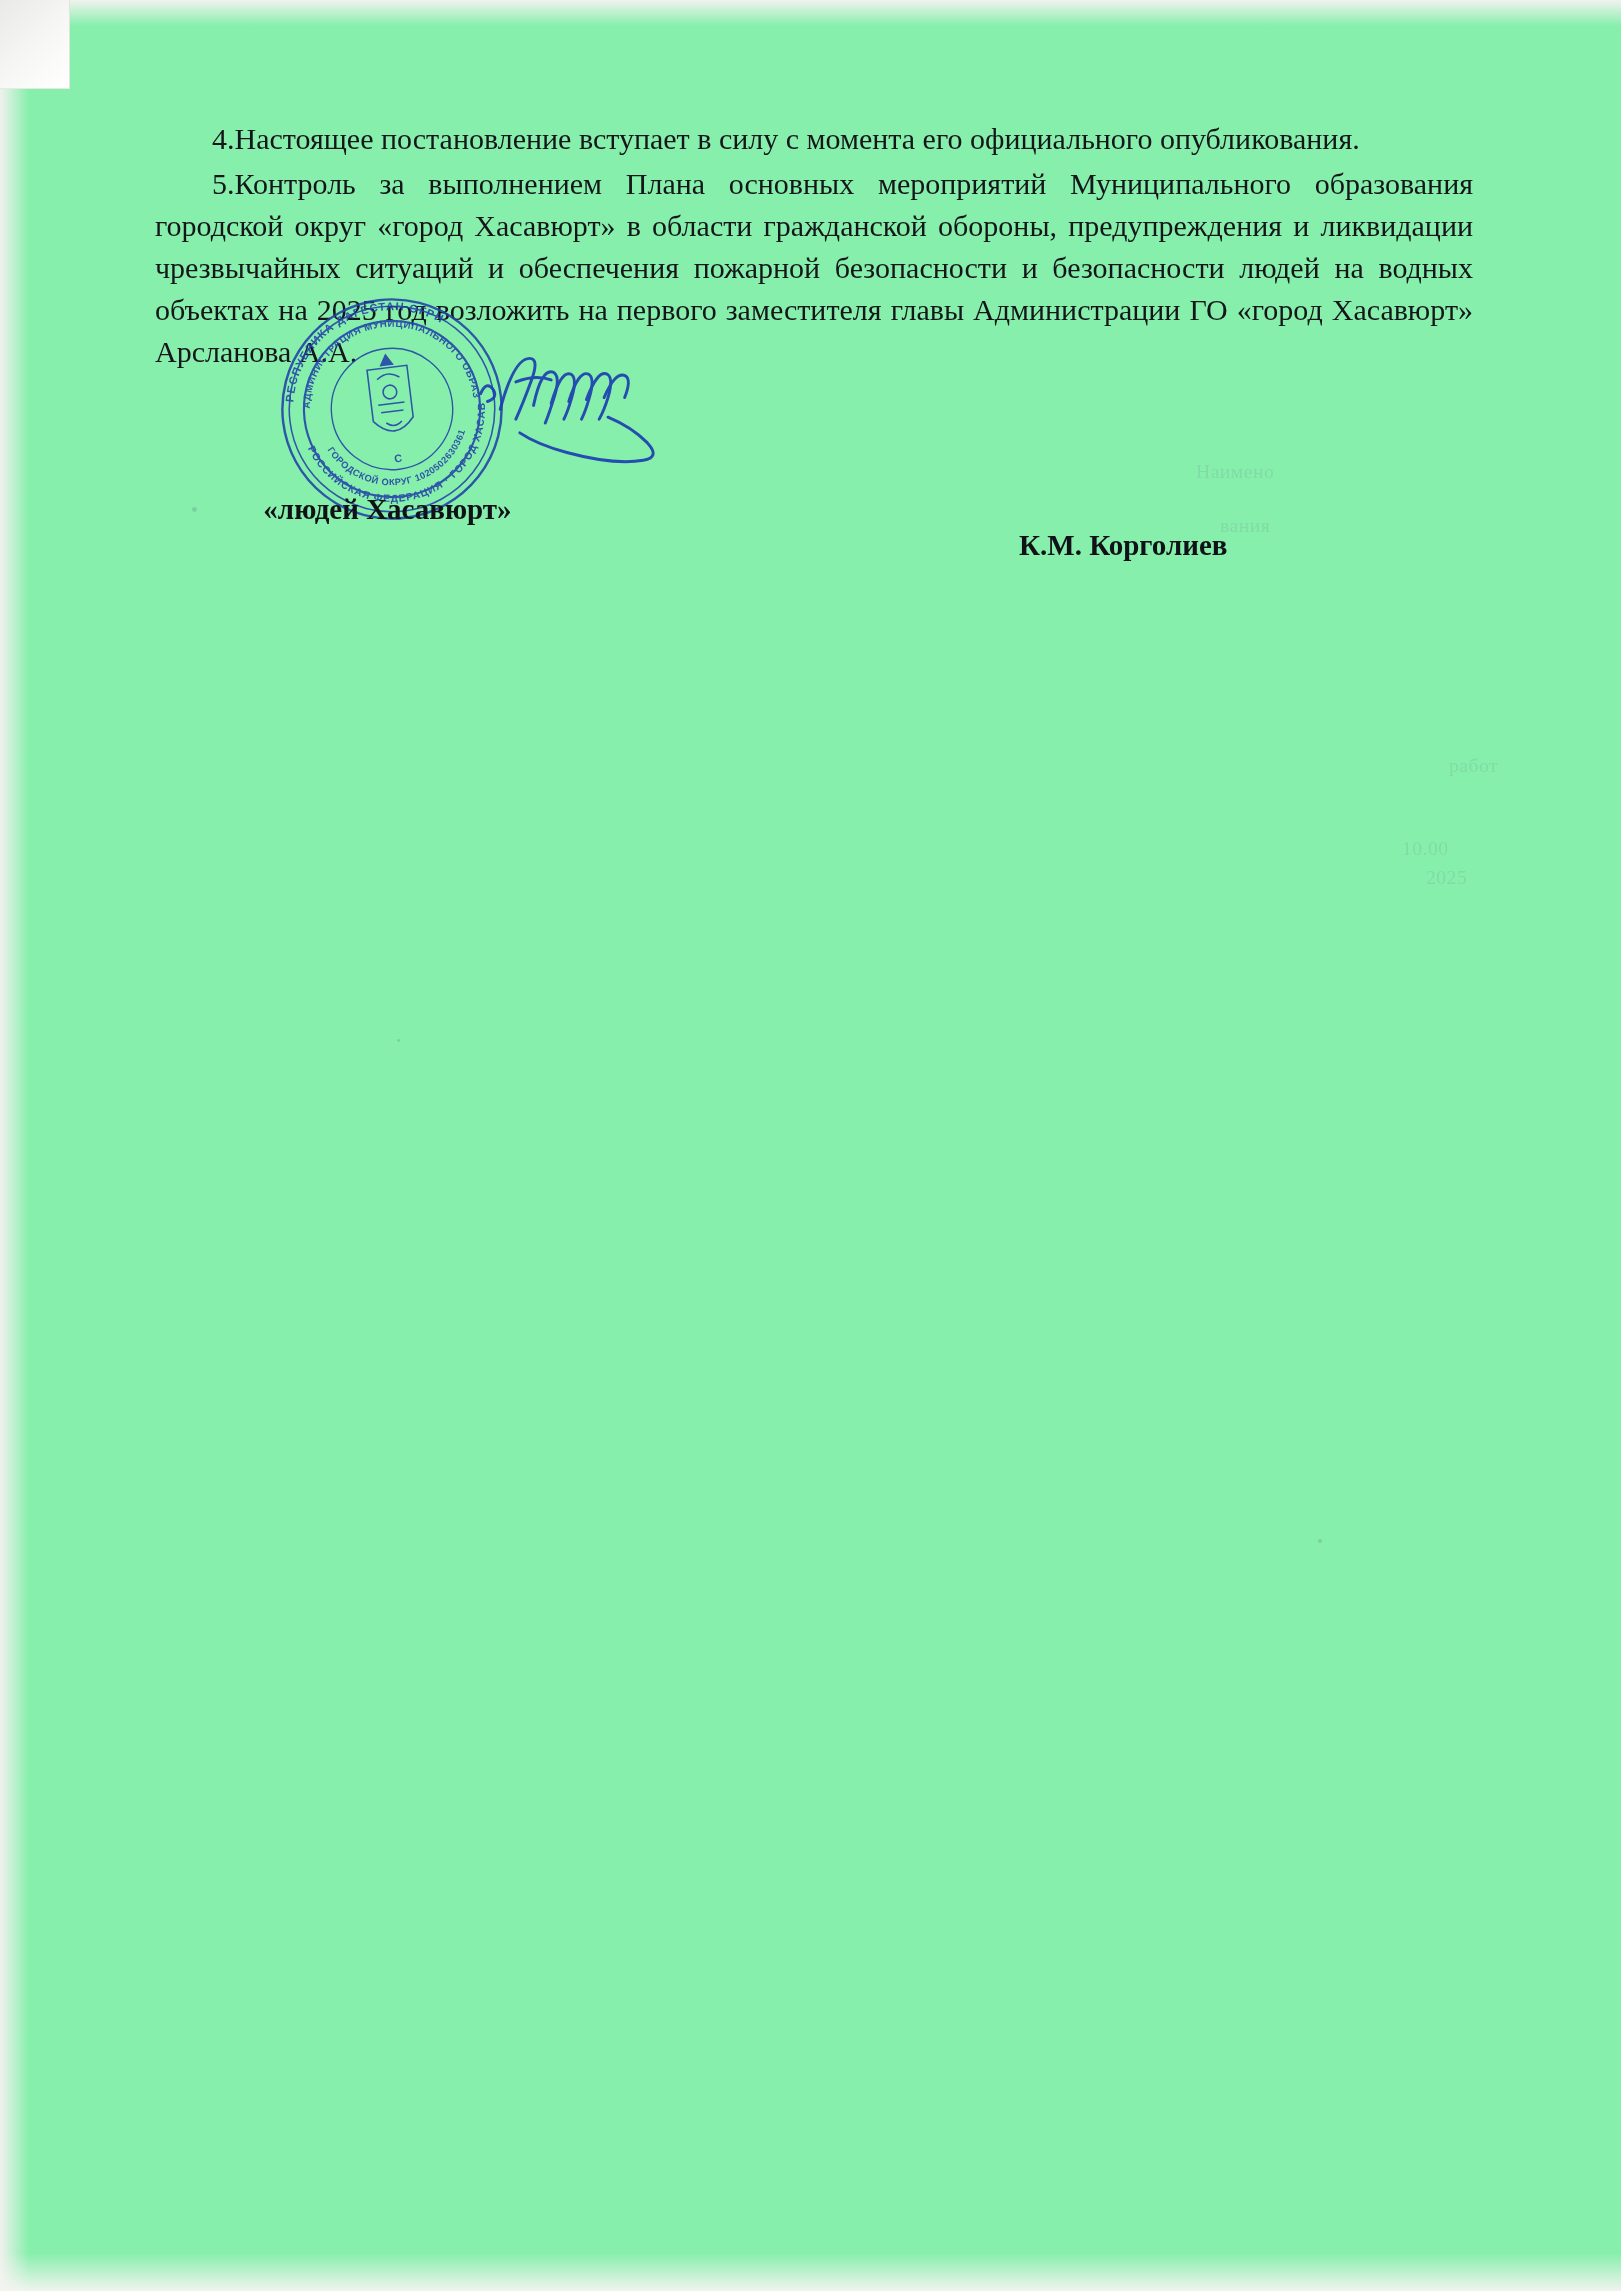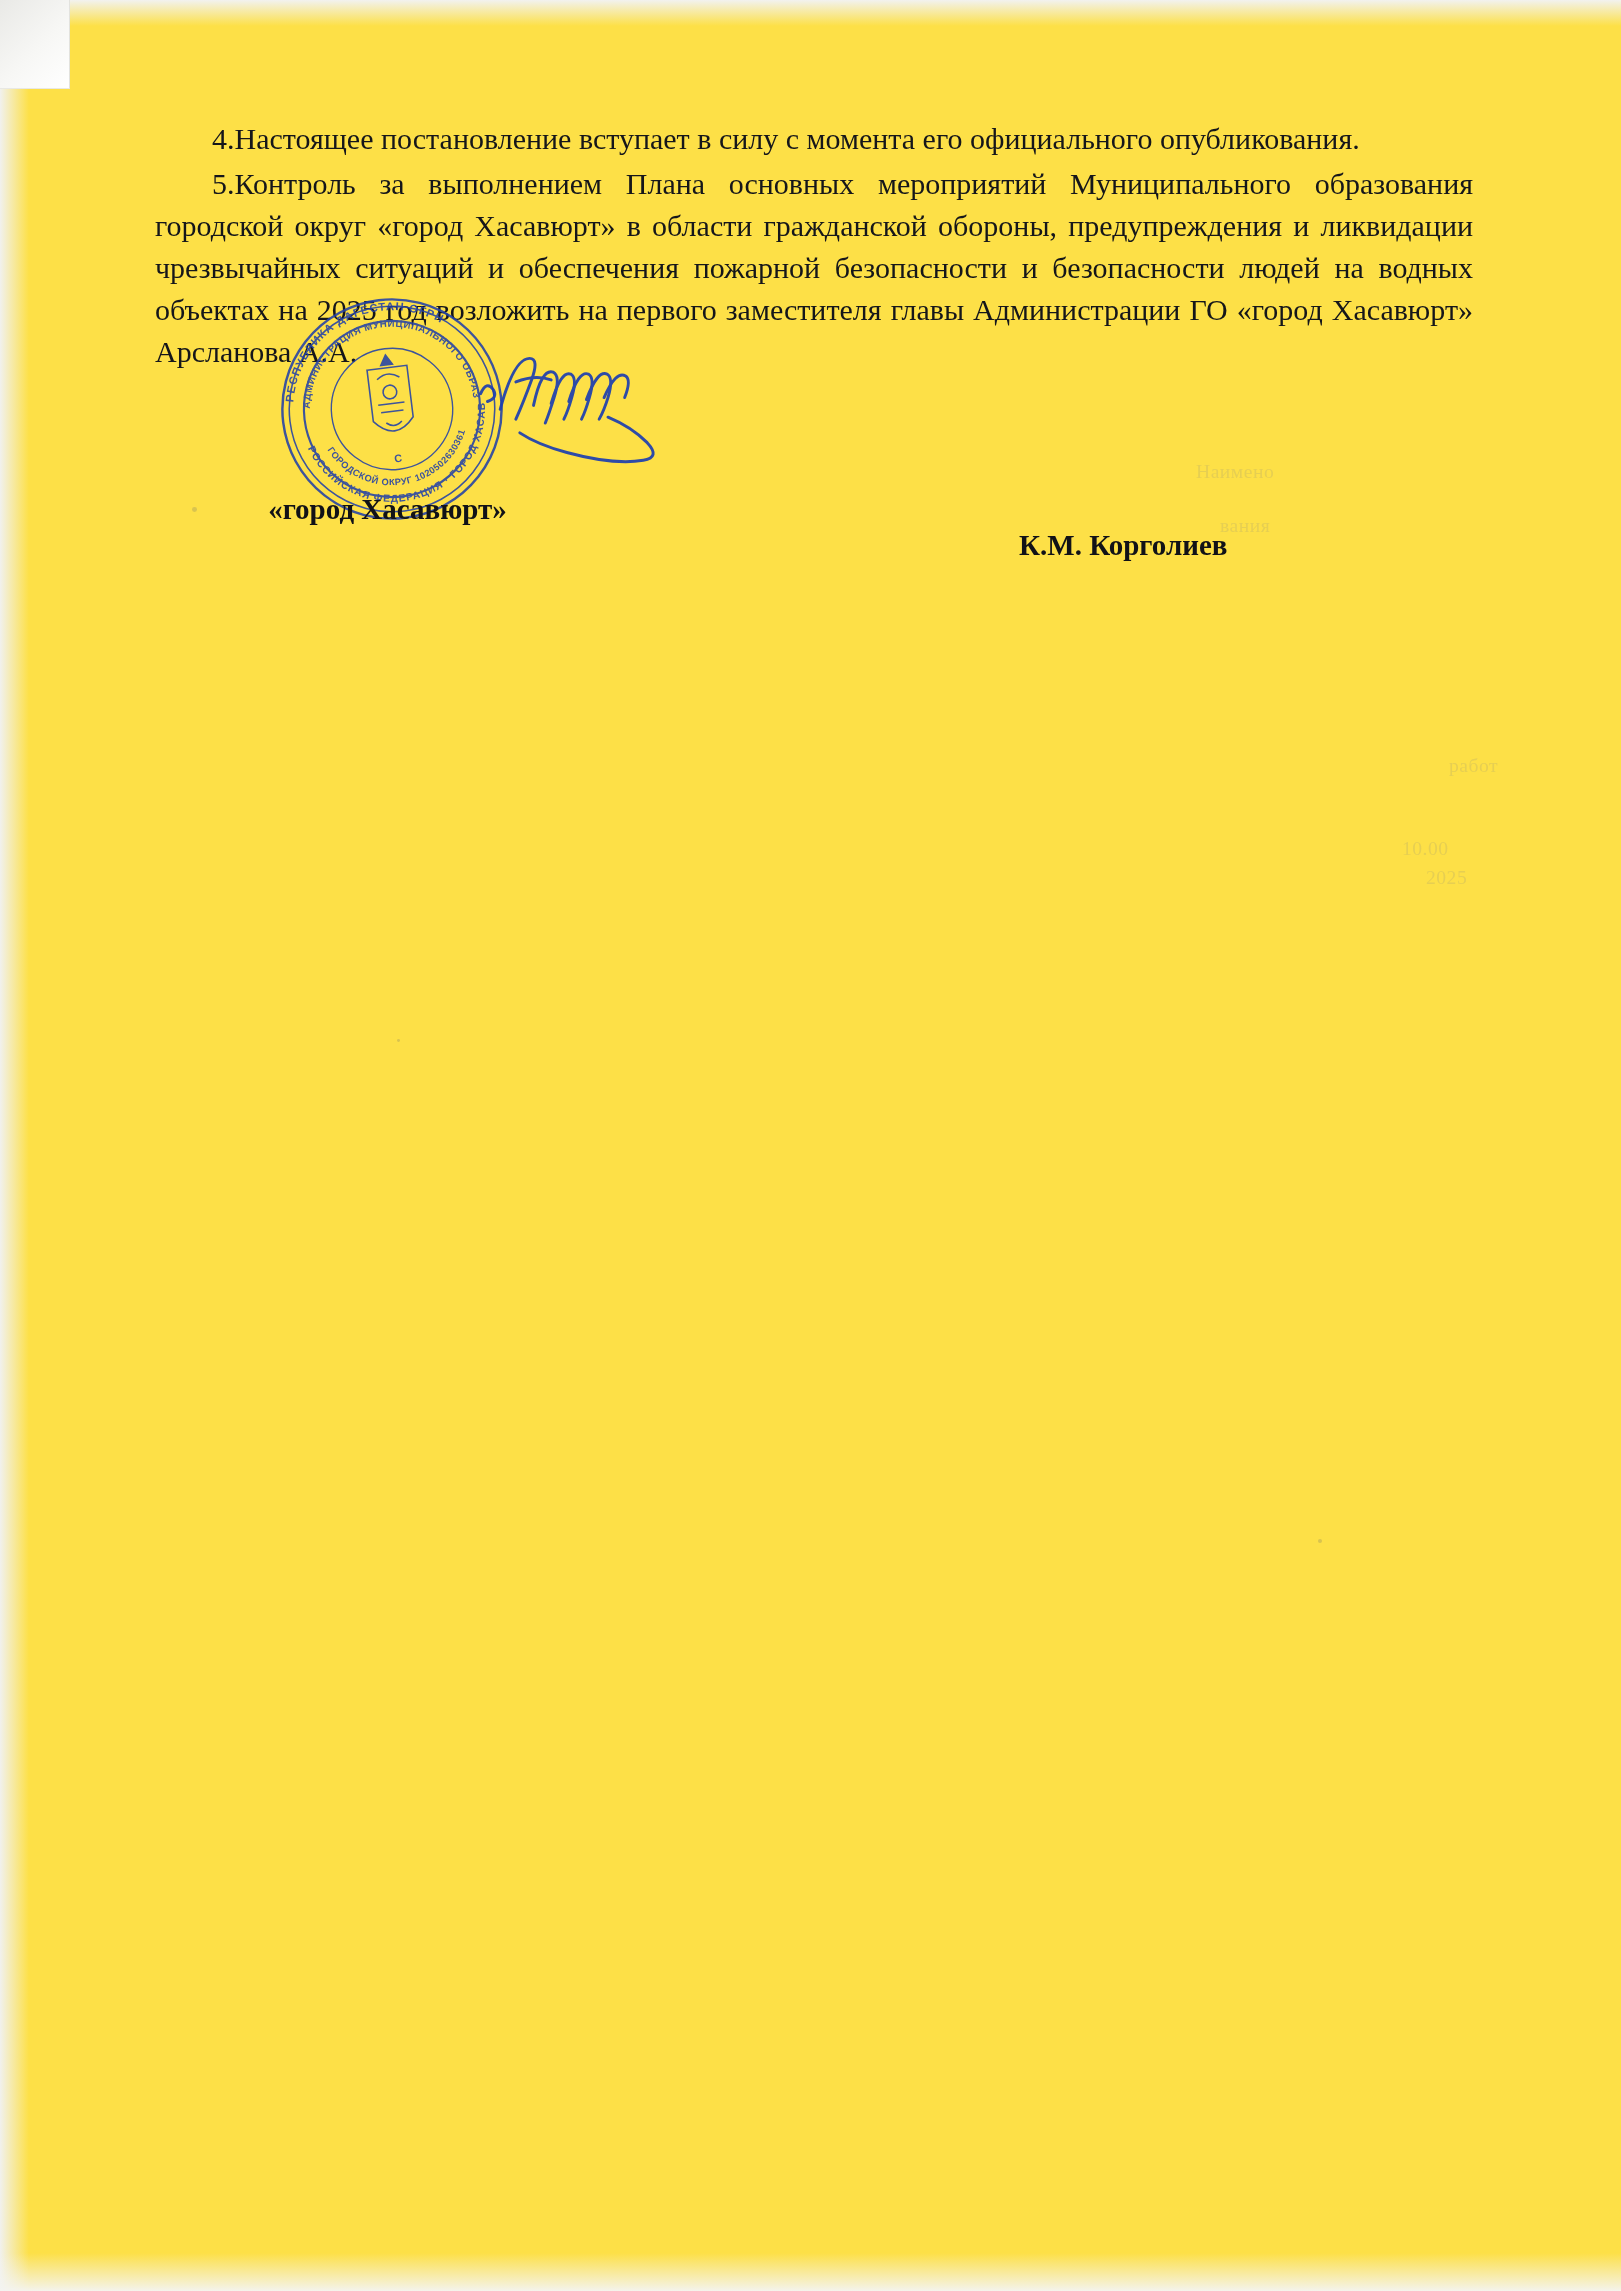--- a/index.html
+++ b/index.html
@@ -4,21 +4,21 @@
 <style>
   html, body {
     margin: 0;
     padding: 0;
     background: #ffffff;
   }
   .page {
     position: relative;
     width: 1621px;
     height: 2292px;
-    background: #fde047;
+    background: #86efac;
     overflow: hidden;
     font-family: "Liberation Serif", serif;
     color: #141414;
   }
   
   .scan-corner {
     position: absolute;
     top: 0;
     left: 0;
     width: 69px;
@@ -199,19 +199,19 @@
         <path d="M 110,80 q 10,-32 20,-28 q 7,4 1,24 q -4,14 -8,22"></path>
         <path d="M 128,78 q 11,-30 21,-26 q 7,4 1,24 q -4,13 -9,22"></path>
         <path d="M 146,76 q 12,-28 22,-22 q 6,4 -1,22"></path>
         <path d="M 150,96 q 24,10 40,26 q 14,15 -4,18 q -30,5 -78,-8 q -30,-8 -48,-20"></path>
       </g>
     </svg>
   </div>
 
   <div class="signature-block">
     <div class="signer-title">
-      <div>«город Хасавюрт»</div>
+      <div>«людей Хасавюрт»</div>
     </div>
     <div class="signer-name">К.М. Корголиев</div>
   </div>
 
 </div>
 
 
 </body></html>

